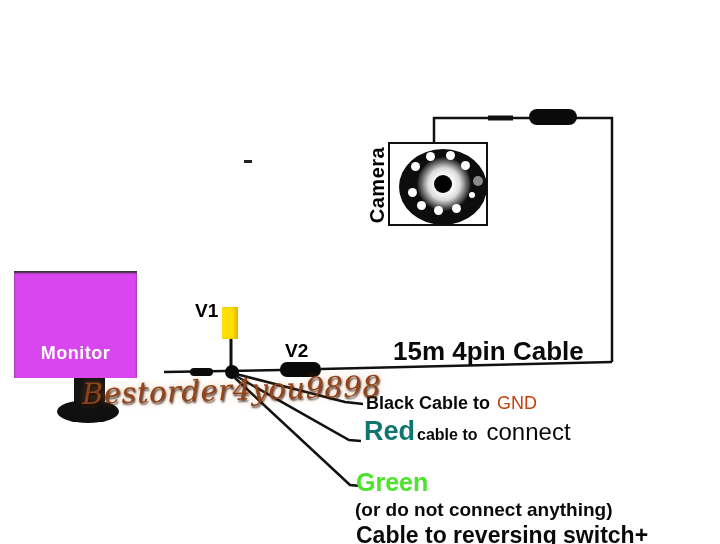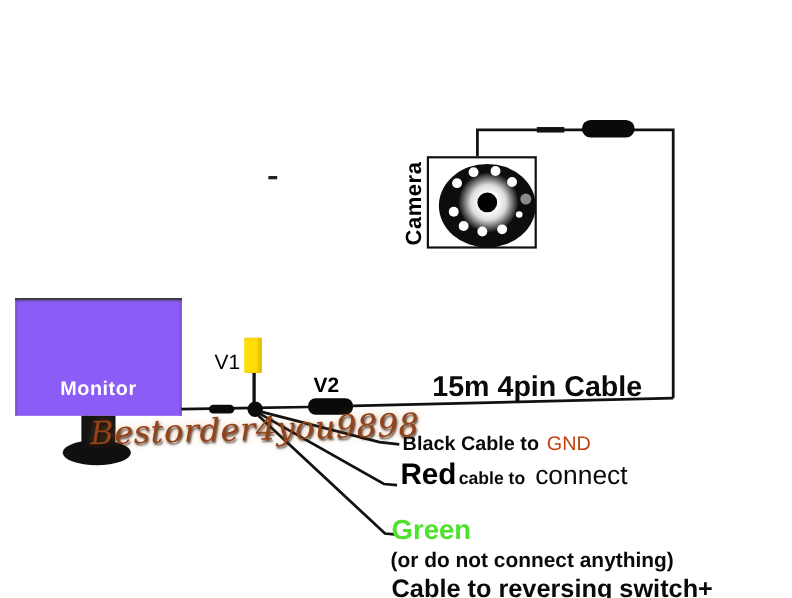--- a/index.html
+++ b/index.html
@@ -5,21 +5,21 @@
   html,body{margin:0;padding:0;background:#fff;}
   #canvas{
     position:relative;width:720px;height:544px;background:#ffffff;
     font-family:"Liberation Sans",sans-serif;overflow:hidden;
   }
   .abs{position:absolute;}
   svg{position:absolute;left:0;top:0;}
 
   
   .monitor-screen{
-    left:14px;top:271px;width:151px;height:107px;background:#8b5cf6;
+    left:14px;top:271px;width:123px;height:107px;background:#d946ef;
     display:flex;justify-content:center;align-items:flex-end;
     box-shadow:inset 0 2px 2px #333;
   }
   .monitor-label{color:#fff;font-weight:bold;font-size:18px;padding-bottom:14px;letter-spacing:.5px;}
   .monitor-neck{left:74px;top:378px;width:31px;height:28px;background:#141414;}
   .monitor-base{left:57px;top:400px;width:62px;height:23px;background:#101010;border-radius:50%;}
 
   
   .camera-box{left:388px;top:142px;width:100px;height:84px;border:2px solid #111;background:#fff;box-sizing:border-box;}
   .camera-body{position:absolute;left:9px;top:5px;width:88px;height:76px;background:#0d0d0d;border-radius:50%;}
@@ -29,33 +29,33 @@
   .led{position:absolute;width:9px;height:9px;background:#fff;border-radius:50%;}
   .led-small{position:absolute;width:6px;height:6px;background:#fff;border-radius:50%;}
   .sensor{position:absolute;width:10px;height:10px;background:#8a8a8a;border-radius:50%;}
   .camera-label{
     left:332px;top:174px;width:90px;height:22px;text-align:center;
     font-weight:bold;font-size:20px;color:#000;
     transform:rotate(-90deg);letter-spacing:.5px;
   }
 
   
-  .v1-label{left:195px;top:319px;font-weight:normal;font-size:19px;color:#000;}
+  .v1-label{left:195px;top:300px;font-weight:bold;font-size:19px;color:#000;}
   .v1-plug{left:222px;top:307px;width:16px;height:32px;background:#ffdf05;
     box-shadow:inset -3px 0 3px rgba(200,150,0,.55);border-radius:1px;}
   .v2-label{left:285px;top:340px;font-weight:bold;font-size:19px;color:#000;}
   .cable-label{left:393px;top:336px;font-weight:bold;font-size:26px;color:#0a0a0a;white-space:nowrap;}
 
   
   .note-row{display:flex;align-items:baseline;white-space:nowrap;}
   .black-row{left:366px;top:393px;}
   .black-name{font-weight:bold;font-size:18px;color:#0a0a0a;text-align:center;}
   .black-target{font-size:18px;color:#c2410c;margin-left:7px;}
   .red-row{left:364px;top:416px;}
-  .red-name{font-weight:bold;font-size:27px;color:#000000;}
+  .red-name{font-weight:bold;font-size:27px;color:#0f766e;}
   .red-mid{font-weight:bold;font-size:16px;color:#0a0a0a;margin-left:2px;}
   .red-target{font-size:24px;color:#0a0a0a;margin-left:9px;}
   .green-row{left:350px;top:468px;flex-direction:column;}
   .green-name{font-weight:bold;font-size:25px;color:#4ce32a;}
   .green-mid{font-weight:bold;font-size:23px;color:#0a0a0a;margin-left:6px;margin-top:25px;}
   .note-line{left:355px;top:499px;font-weight:bold;font-size:19px;color:#0a0a0a;white-space:nowrap;}
 
   
   .watermark{
     left:82px;top:373px;font-family:"DejaVu Serif",serif;font-style:italic;

